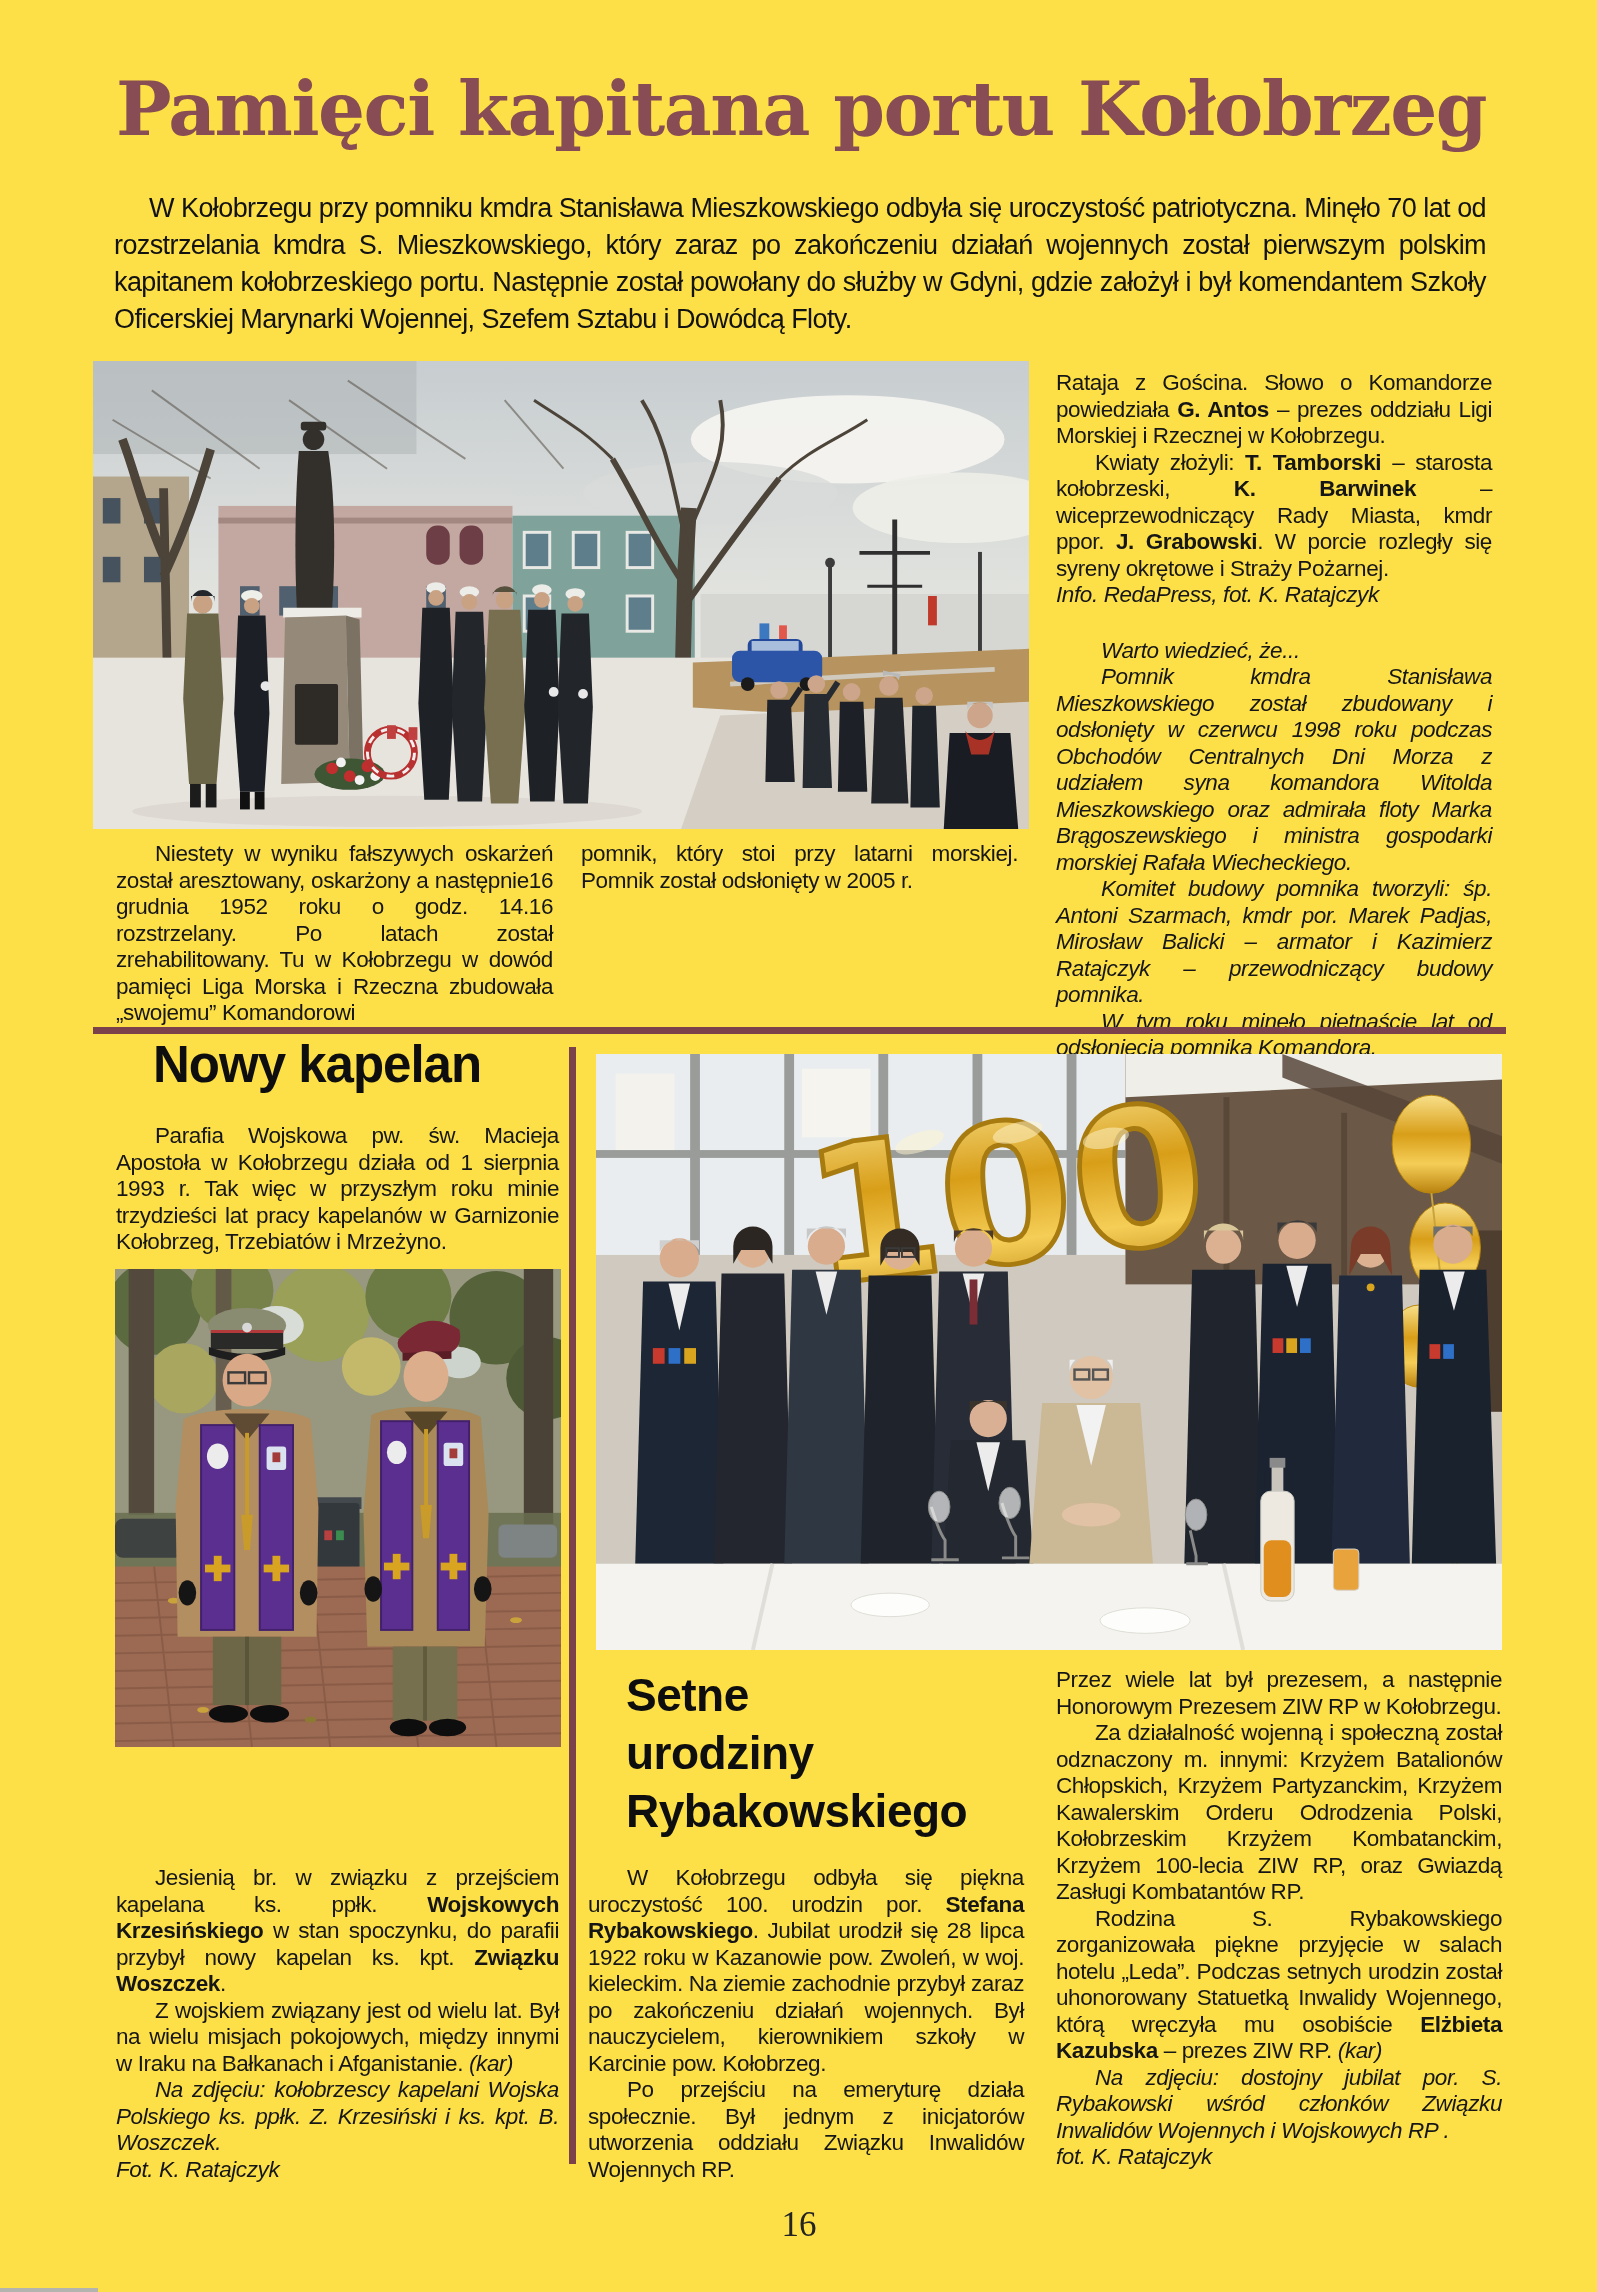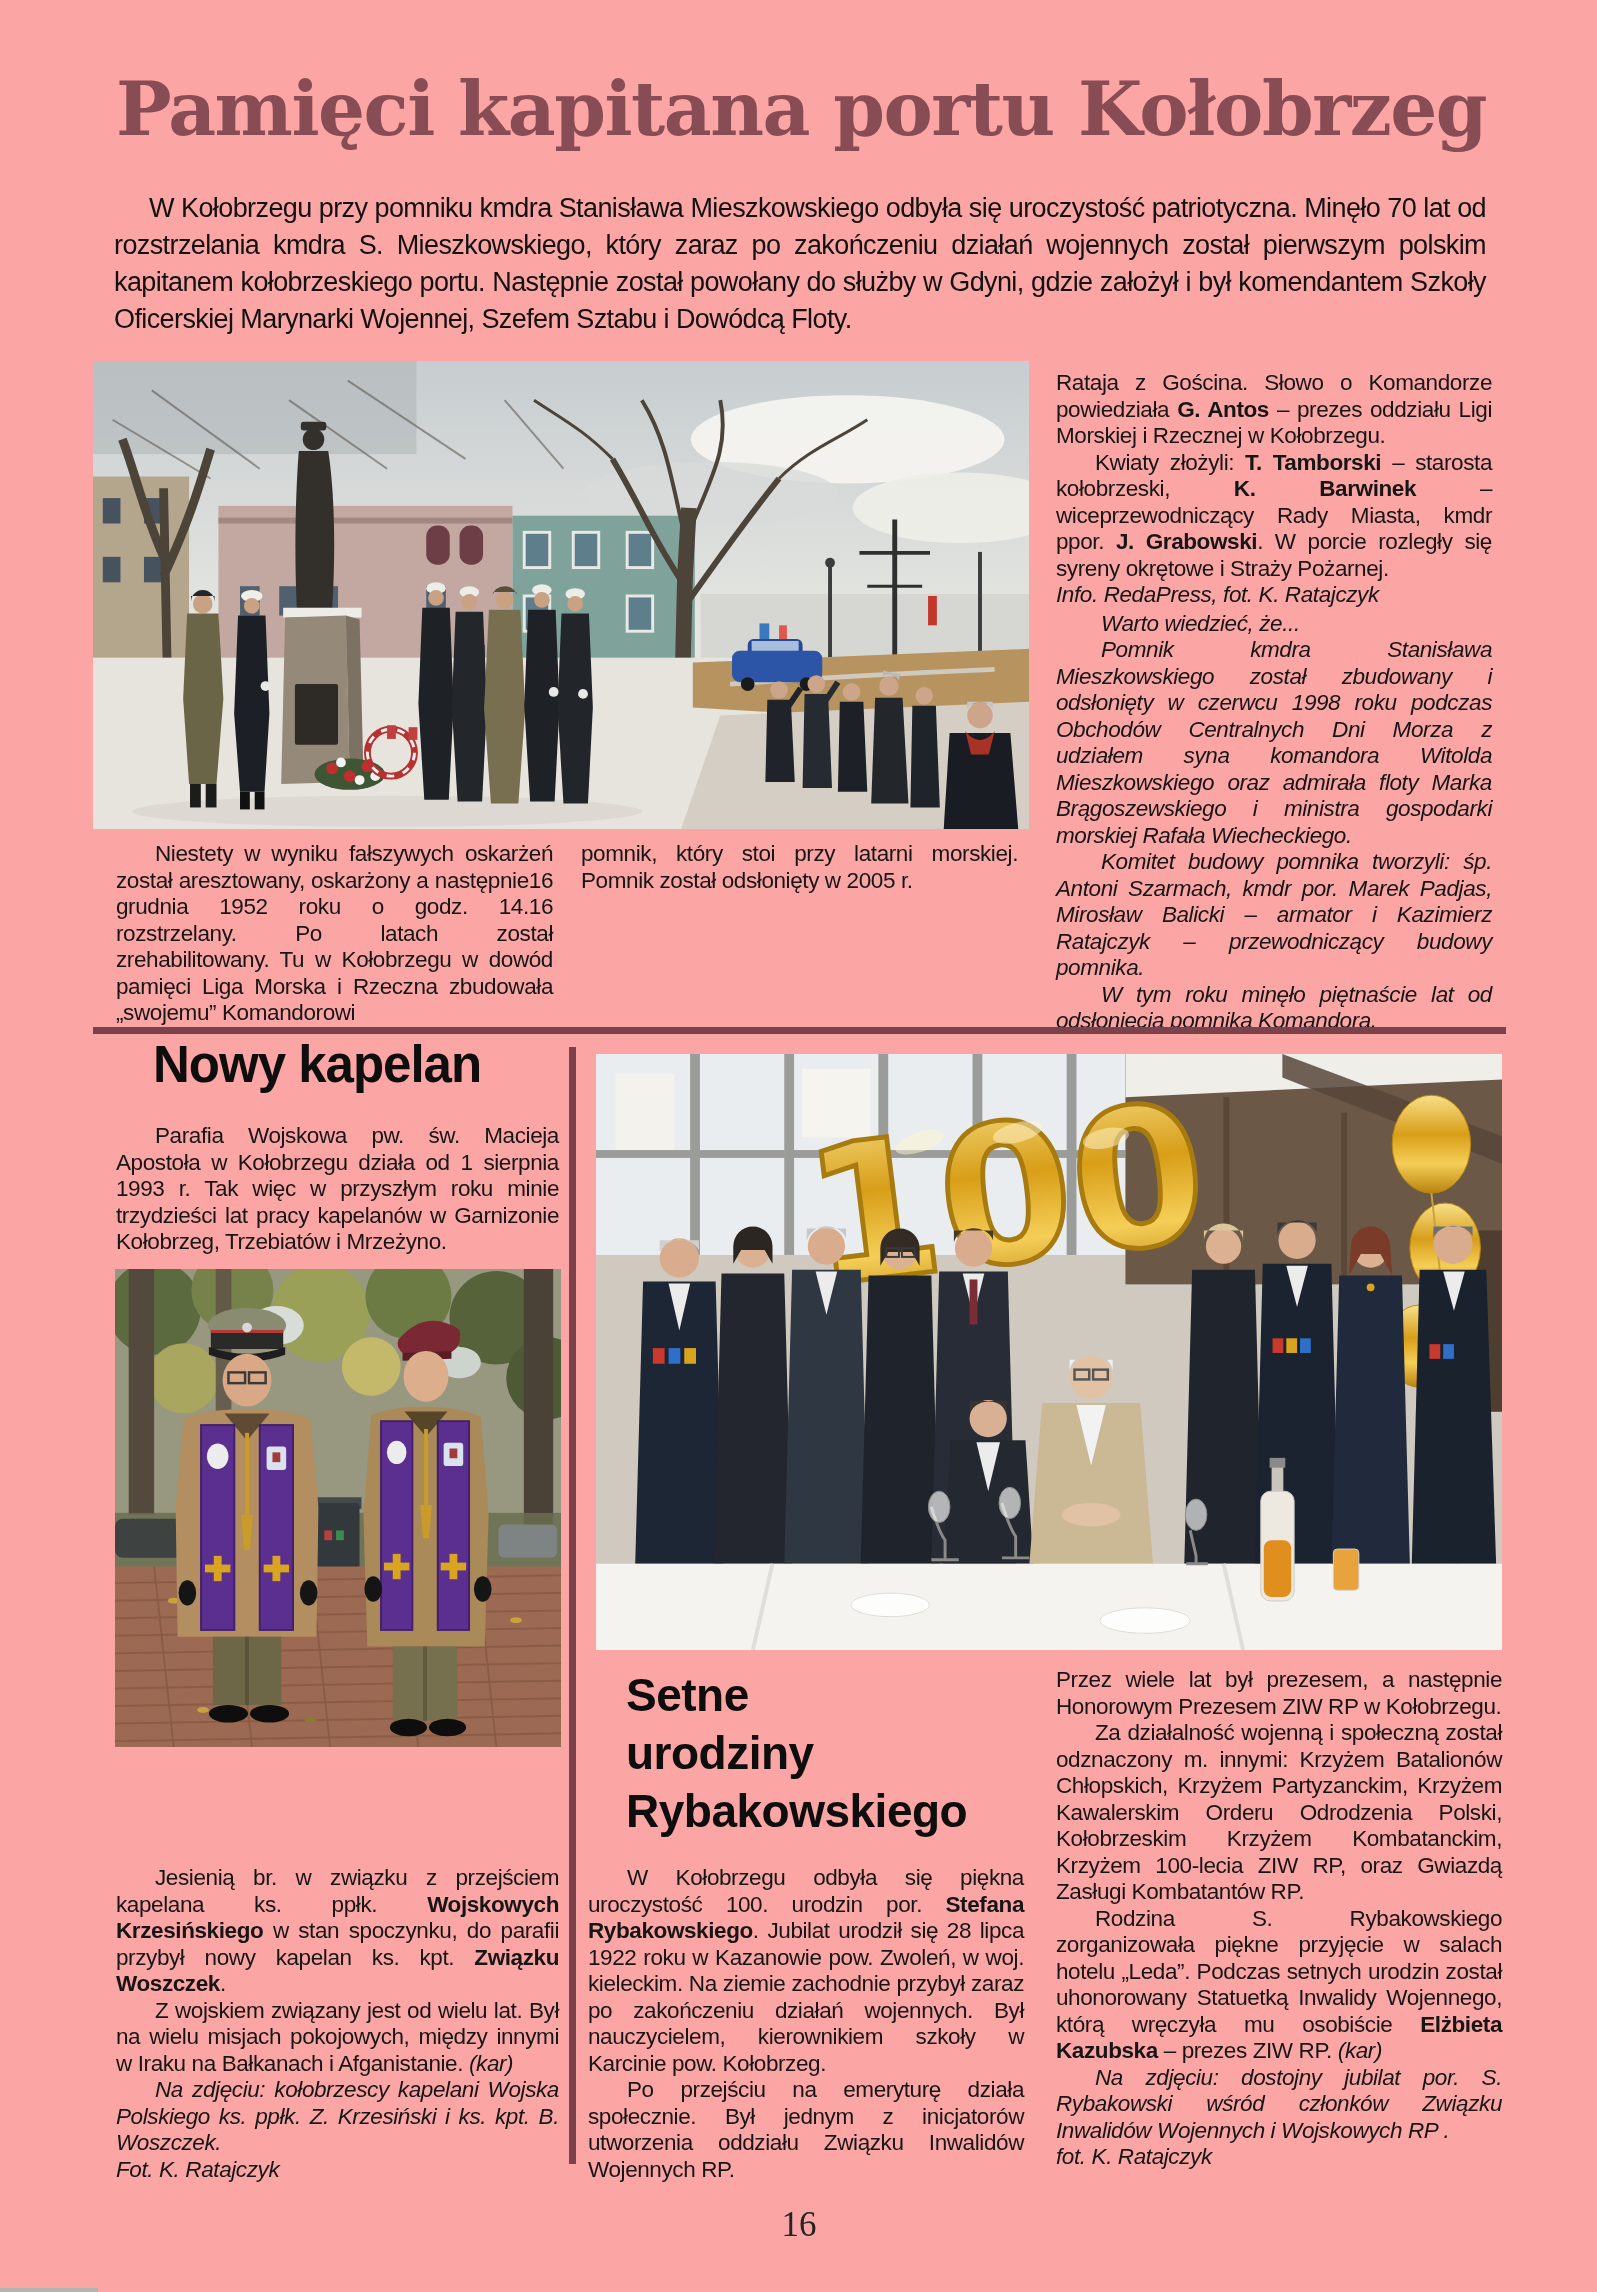--- a/index.html
+++ b/index.html
@@ -1,30 +1,30 @@
 <!DOCTYPE html>
 <html lang="pl"><head>
 <meta charset="utf-8">
 <style>
   html,body{margin:0;padding:0;background:#FBE4B2;}
-  .page{position:relative;width:1598px;height:2293px;background:#fca5a5;
+  .page{position:relative;width:1598px;height:2293px;background:#fde047;
         font-family:"Liberation Sans",sans-serif;color:#161616;overflow:hidden;}
   .title{position:absolute;left:116px;top:51px;width:1367px;margin:0;
          font-family:"DejaVu Serif",serif;font-weight:bold;color:#874C54;
          font-size:74px;line-height:116px;letter-spacing:-1.5px;white-space:nowrap;
          text-align:center;}
   .lead{position:absolute;left:114px;top:190px;width:1372px;margin:0;
         font-size:27px;line-height:37px;letter-spacing:-0.6px;text-align:justify;
         text-indent:35px;color:#121212;}
   .col{position:absolute;font-size:22.5px;line-height:26.5px;letter-spacing:-0.4px;}
   .col p{margin:0;text-align:justify;}
   .ind{text-indent:39px;}
   .it{font-style:italic;}
   .credit{text-align:right;font-style:italic;}
-  .sidebar{margin-top:2px;font-style:italic;}
+  .sidebar{margin-top:29px;font-style:italic;}
   .sidebar p{text-indent:45px;}
   .h2{position:absolute;left:153px;top:1035px;margin:0;font-size:51px;line-height:59px;
       font-weight:bold;color:#0E0E0E;letter-spacing:-1px;}
   .h3{position:absolute;left:626px;top:1666px;margin:0;font-size:46px;line-height:58px;
       font-weight:bold;color:#0E0E0E;letter-spacing:-0.5px;white-space:pre-line;}
   .ph{position:absolute;margin:0;padding:0;overflow:hidden;}
   .ph svg{display:block;width:100%;height:100%;}
   .hdiv{position:absolute;left:93px;top:1027px;width:1413px;height:6.9px;background:#7B424B;}
   .vdiv{position:absolute;left:569px;top:1047px;width:6.9px;height:1117px;background:#7B424B;}
   .pageno{position:absolute;left:0;top:2205px;width:1598px;text-align:center;

